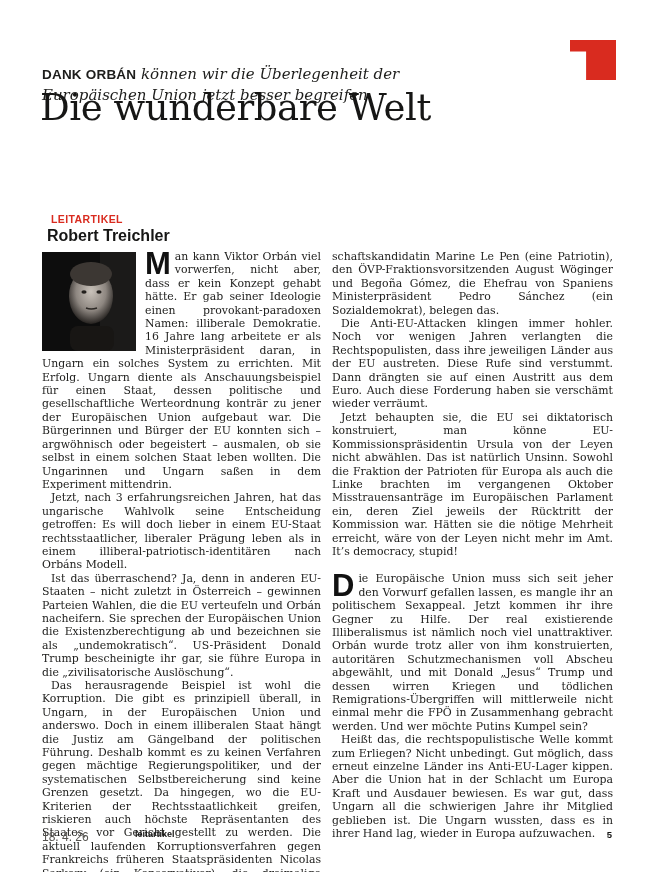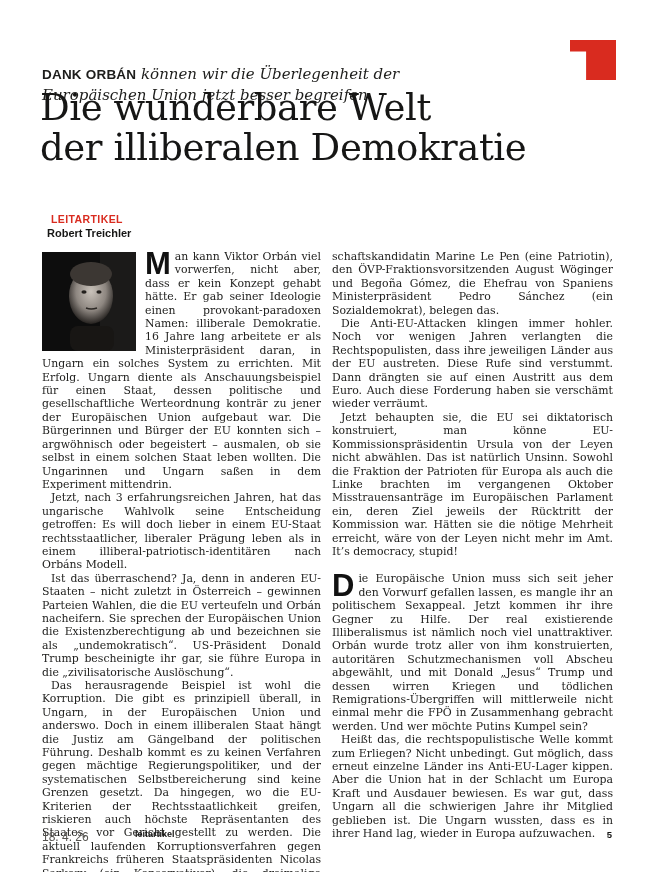--- a/index.html
+++ b/index.html
@@ -32,21 +32,21 @@
   }
   
   .rubric {
     position:absolute; left:51px; top:213px;
     font-family:"Liberation Sans", sans-serif; font-weight:bold;
     font-size:10.5px; letter-spacing:.4px; color:#d92b1f;
   }
   .author {
     position:absolute; left:47px; top:227px;
     font-family:"Liberation Sans", sans-serif; font-weight:bold;
-    font-size:11px; color:#161615;
+    font-size:16px; color:#161615;
   }
   
   .col {
     position:absolute; top:250px; width:279px;
     font-size:10.9px; line-height:13.4px; text-align:justify;
     color:#222220; hyphens:auto;
   }
   .col-left  { left:42px; }
   .col-right { left:332px; width:281px; }
   .col p { text-indent:9px; }
@@ -83,21 +83,20 @@
 
   <div class="corner-mark"></div>
 
   <div class="dek">
     <span class="kicker-label">DANK ORBÁN</span><span> können wir die Überlegenheit der</span><br>
     <span>Europäischen Union jetzt besser begreifen.</span>
   </div>
 
   <h1 class="headline">
     <span>Die wunderbare Welt</span><br>
-    <span>der illiberalen Demokratie</span>
   </h1>
 
   <div class="rubric">LEITARTIKEL</div>
   <div class="author">Robert Treichler</div>
 
   <div class="col col-left">
     <p class="no-indent">
       <svg class="author-photo" viewBox="0 0 94 99" xmlns="http://www.w3.org/2000/svg" preserveAspectRatio="none">
         <defs>
           <radialGradient id="faceg" cx="50%" cy="42%" r="62%">

